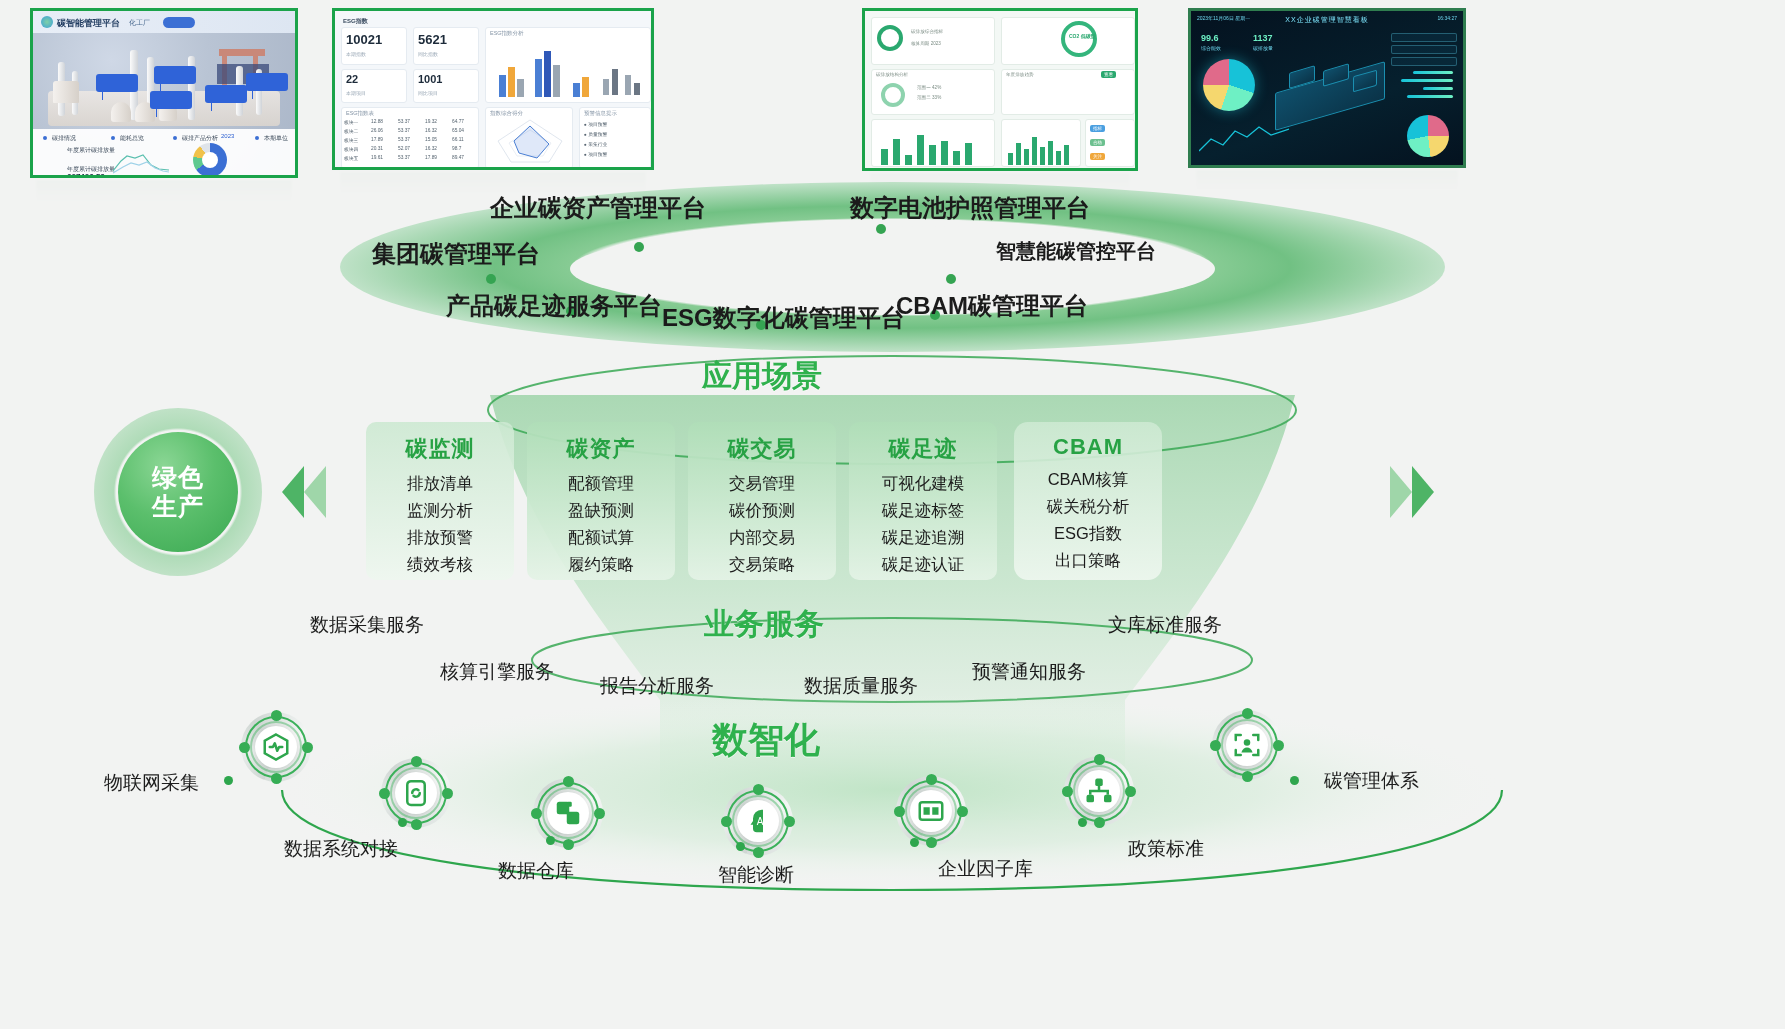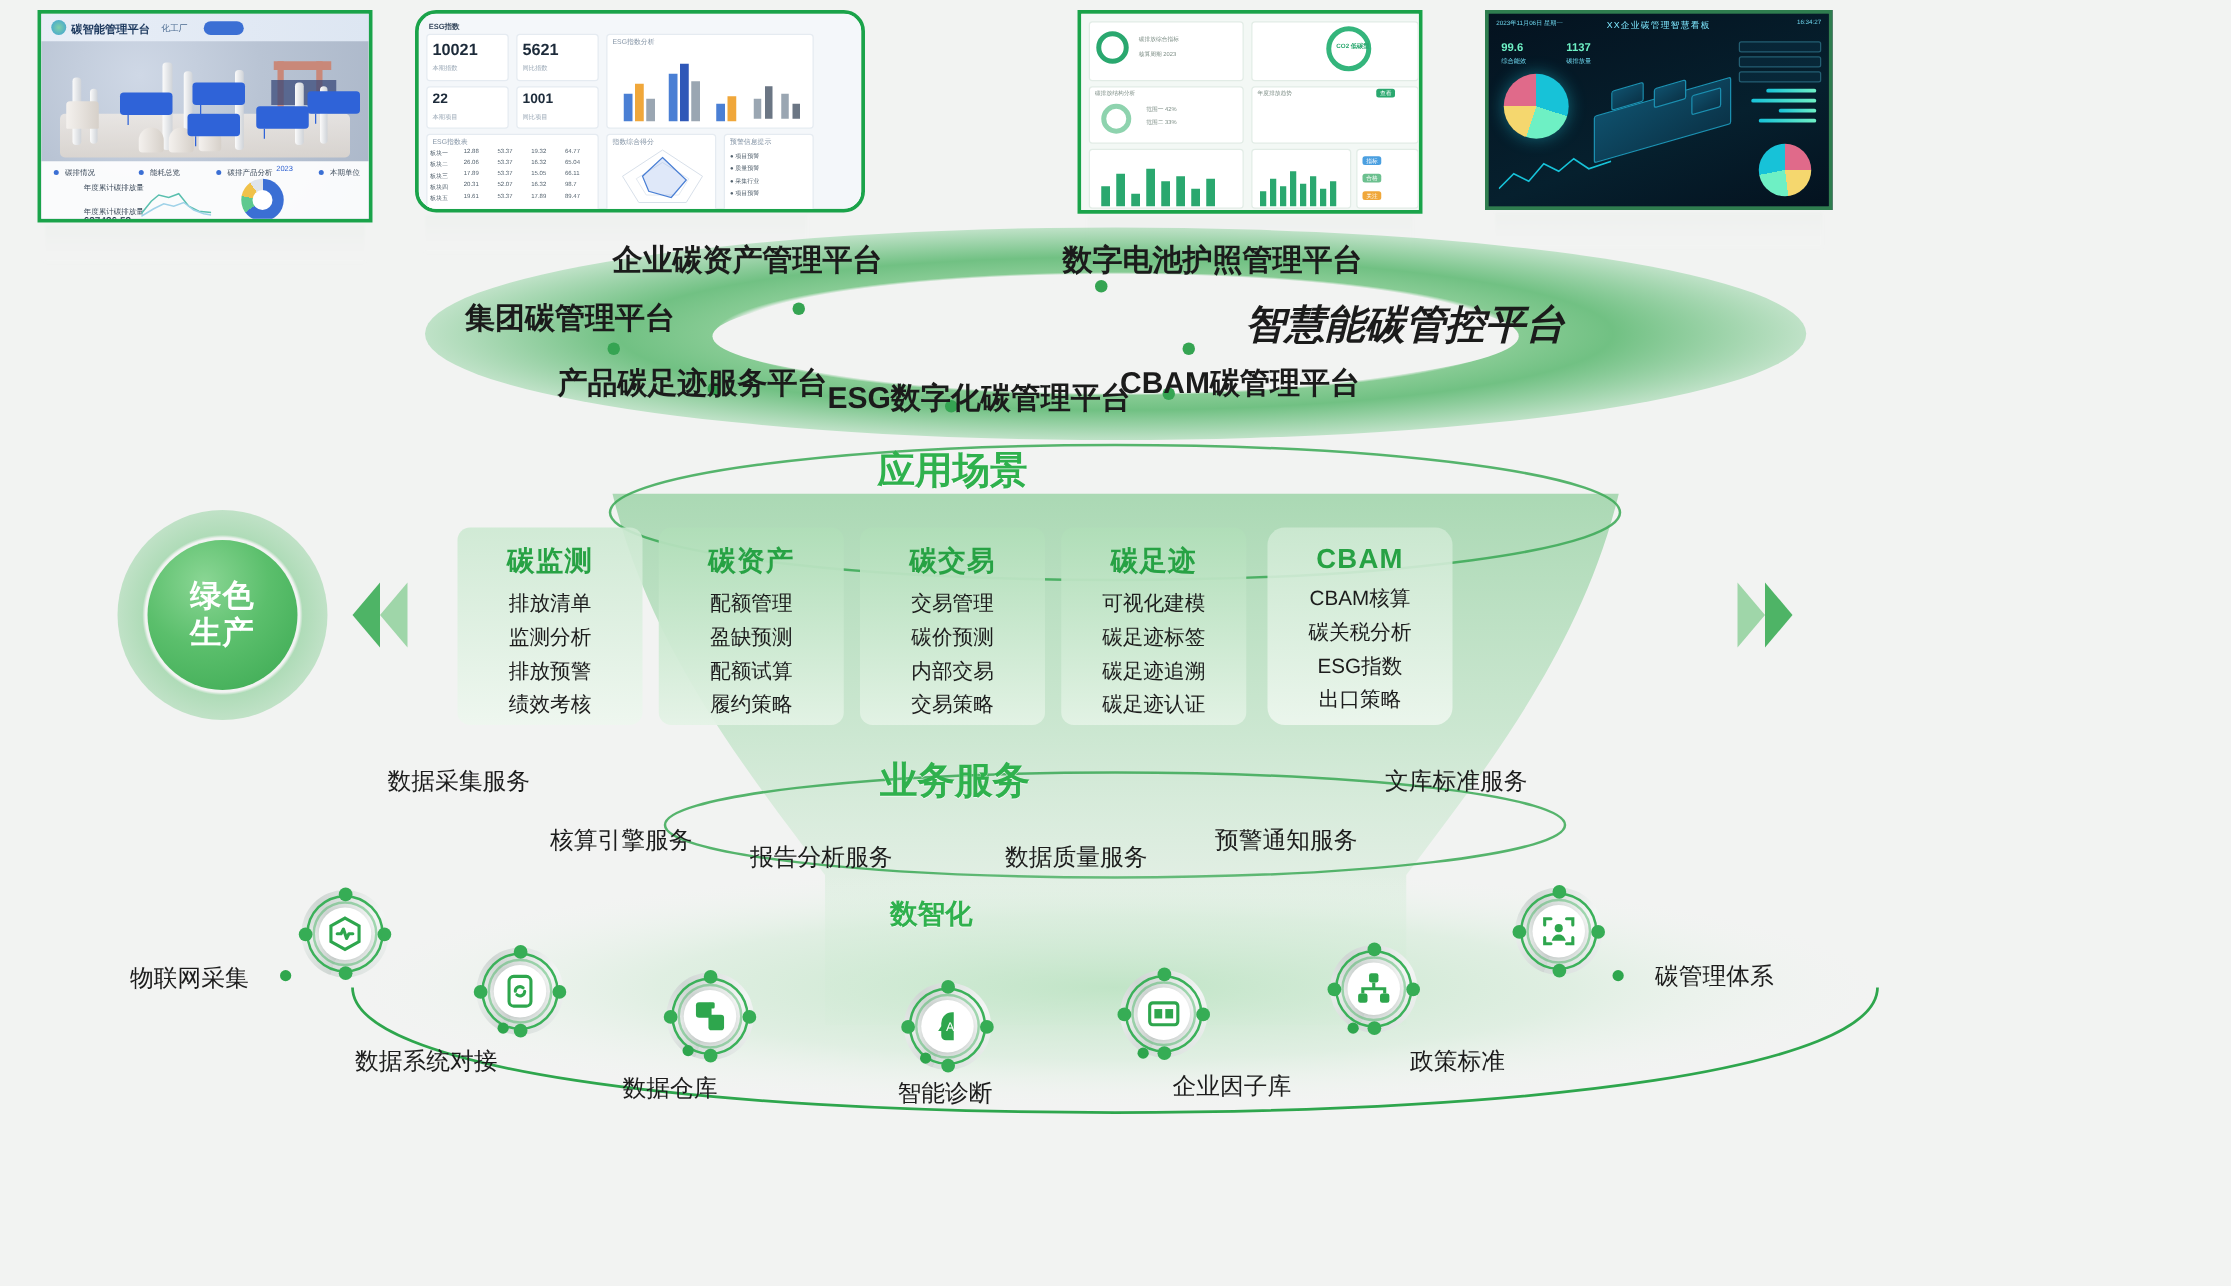--- a/index.html
+++ b/index.html
@@ -213,21 +213,21 @@
         <svg class="spark" style="left:80px;top:18px;width:56px;height:28px;" viewBox="0 0 56 28">
           <polyline points="0,24 8,14 14,9 22,11 30,8 38,18 46,22 56,23" fill="none" stroke="#59bfae" stroke-width="1.2"></polyline>
           <polyline points="0,26 10,20 18,16 26,18 34,15 42,21 50,24 56,25" fill="none" stroke="#9fd2e8" stroke-width="1.2"></polyline>
         </svg>
         <div class="t1-donut" style="left:160px;top:14px;"></div>
       </div>
     </div>
   </div>
   <div class="shot-reflection" style="left:36px;top:180px;width:256px;height:30px;"></div>
 
-  <div class="shot" style="left:332px;top:8px;width:360px;height:162px;border-radius:17px;">
+  <div class="shot" style="left:332px;top:8px;width:322px;height:162px;">
     <div class="t2">
       <div class="t2-lab" style="left:8px;top:6px;font-size:6px;color:#3a4c60;font-weight:bold;">ESG指数</div>
       <div class="t2-card" style="left:6px;top:16px;width:66px;height:38px;"></div>
       <div class="t2-big" style="left:11px;top:21px;">10021</div>
       <div class="t2-sub" style="left:11px;top:40px;">本期指数</div>
       <div class="t2-card" style="left:78px;top:16px;width:66px;height:38px;"></div>
       <div class="t2-big" style="left:83px;top:21px;">5621</div>
       <div class="t2-sub" style="left:83px;top:40px;">同比指数</div>
       <div class="t2-card" style="left:6px;top:58px;width:66px;height:34px;"></div>
       <div class="t2-big" style="left:11px;top:62px;font-size:11px;">22</div>
@@ -439,21 +439,21 @@
     <div class="ring-dot" style="left:606px;top:92px;"></div>
     <div class="ring-dot" style="left:226px;top:124px;"></div>
     <div class="ring-dot" style="left:416px;top:138px;"></div>
     <div class="ring-dot" style="left:590px;top:128px;"></div>
   </div>
 
 
   <div class="plat-label" style="left:490px;top:192px;font-size:24px;">企业碳资产管理平台</div>
   <div class="plat-label" style="left:850px;top:192px;font-size:24px;">数字电池护照管理平台</div>
   <div class="plat-label" style="left:372px;top:238px;font-size:24px;">集团碳管理平台</div>
-  <div class="plat-label" style="left:996px;top:238px;font-size:32px;font-style:italic;">智慧能碳管控平台</div>
+  <div class="plat-label" style="left:996px;top:238px;font-size:20px;">智慧能碳管控平台</div>
   <div class="plat-label" style="left:446px;top:290px;font-size:24px;">产品碳足迹服务平台</div>
   <div class="plat-label" style="left:662px;top:302px;font-size:24px;">ESG数字化碳管理平台</div>
   <div class="plat-label" style="left:896px;top:290px;font-size:24px;">CBAM碳管理平台</div>
 
   <div class="section-title" style="left:702px;top:356px;font-size:30px;">应用场景</div>
 
   <div id="cards">
       <div class="card pale" style="left: 366px; top: 422px;">
         <div class="card-title">碳监测</div>
         <div class="card-item">排放清单</div>
@@ -509,21 +509,21 @@
 
   <div class="section-title" style="left:704px;top:604px;font-size:30px;">业务服务</div>
 
   <div class="svc-label" style="left:310px;top:612px;">数据采集服务</div>
   <div class="svc-label" style="left:440px;top:659px;">核算引擎服务</div>
   <div class="svc-label" style="left:600px;top:673px;">报告分析服务</div>
   <div class="svc-label" style="left:804px;top:673px;">数据质量服务</div>
   <div class="svc-label" style="left:972px;top:659px;">预警通知服务</div>
   <div class="svc-label" style="left:1108px;top:612px;">文库标准服务</div>
 
-  <div class="section-title" style="left:712px;top:716px;font-size:22px;">数智化</div>
+  <div class="section-title" style="left:712px;top:716px;font-size:36px;">数智化</div>
 
   <div id="nodes">
       <div class="node" style="left: 241px; top: 712px;">
         <div class="ring1"></div>
         <div class="ring2"></div>
         <div class="ring3"></div>
         <div class="core">
           <svg viewBox="0 0 24 24">
             <path d="M12 2 21 7v10l-9 5-9-5V7z" fill="none" stroke="#2ea64d" stroke-width="2"></path>
             <path d="M7 12h2.5l1.5-3 2 6 1.5-3H17" fill="none" stroke="#2ea64d" stroke-width="2" stroke-linecap="round" stroke-linejoin="round"></path>

